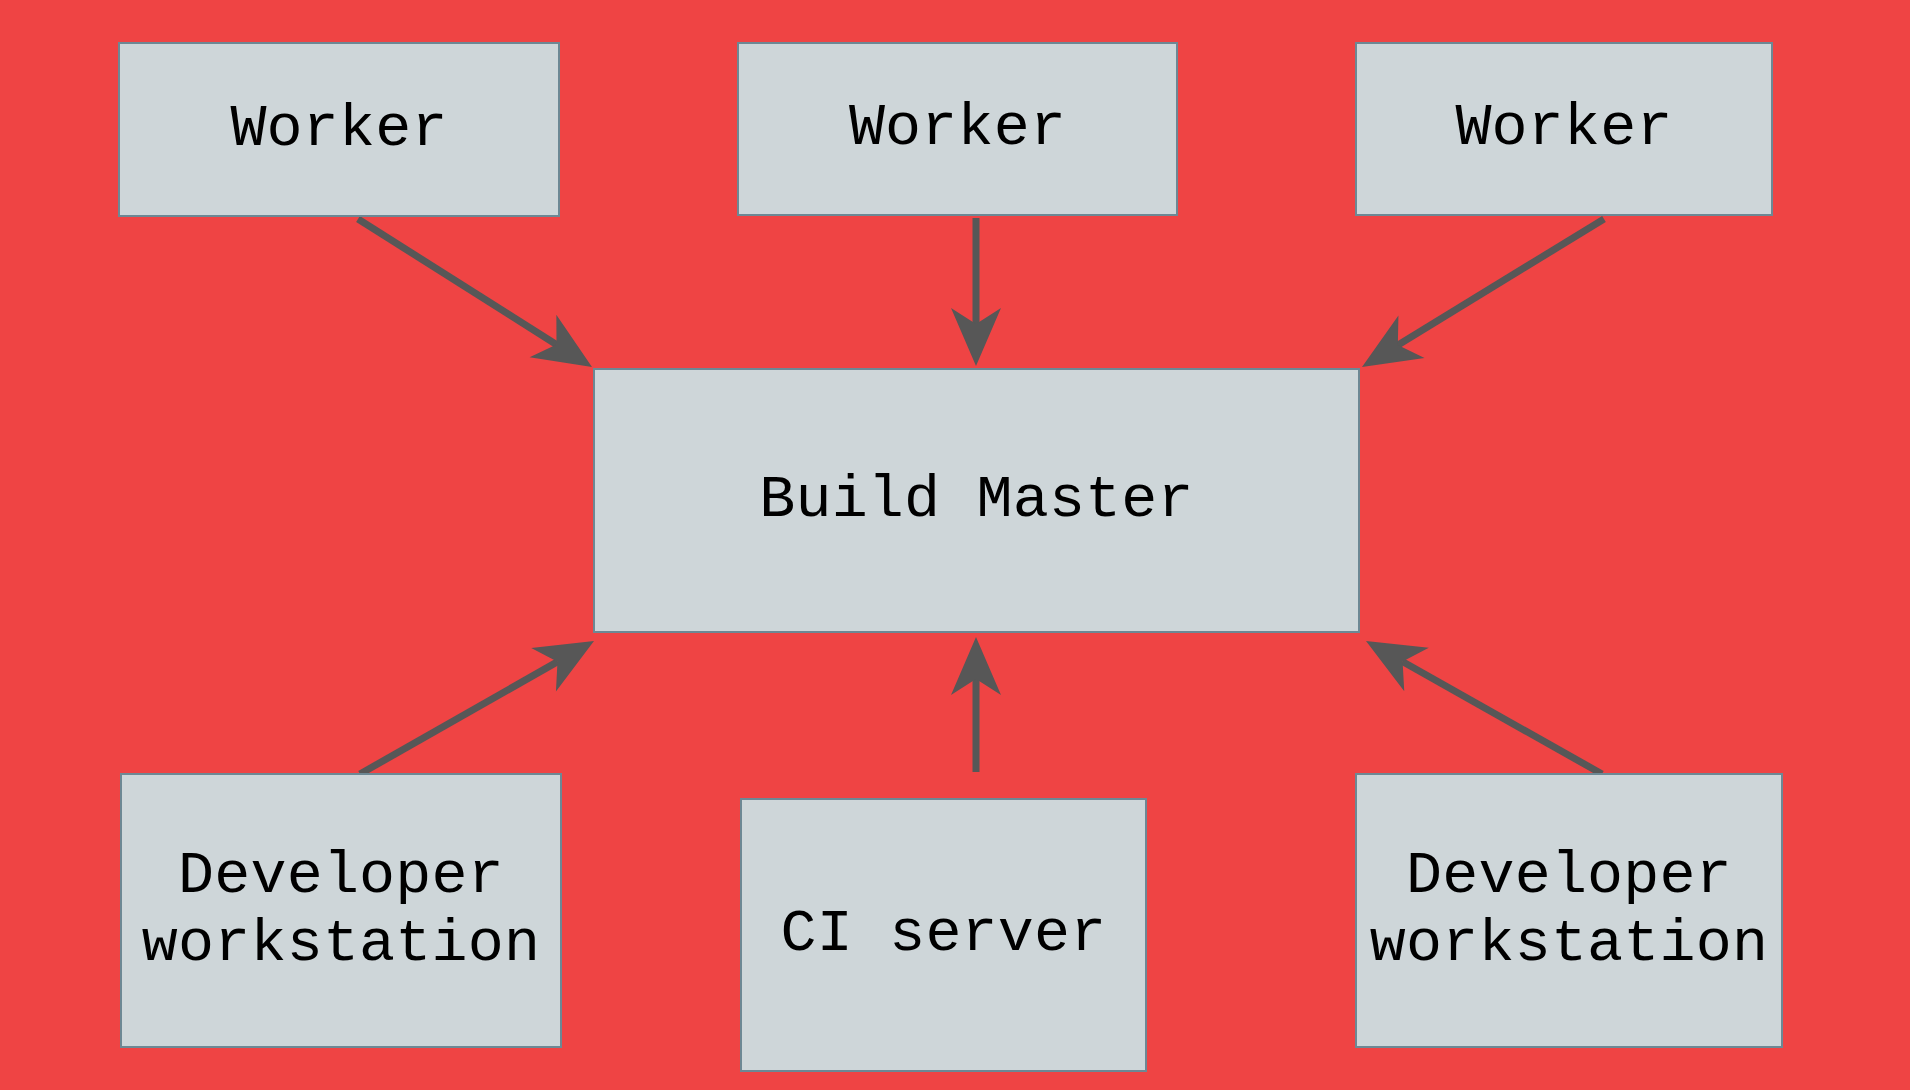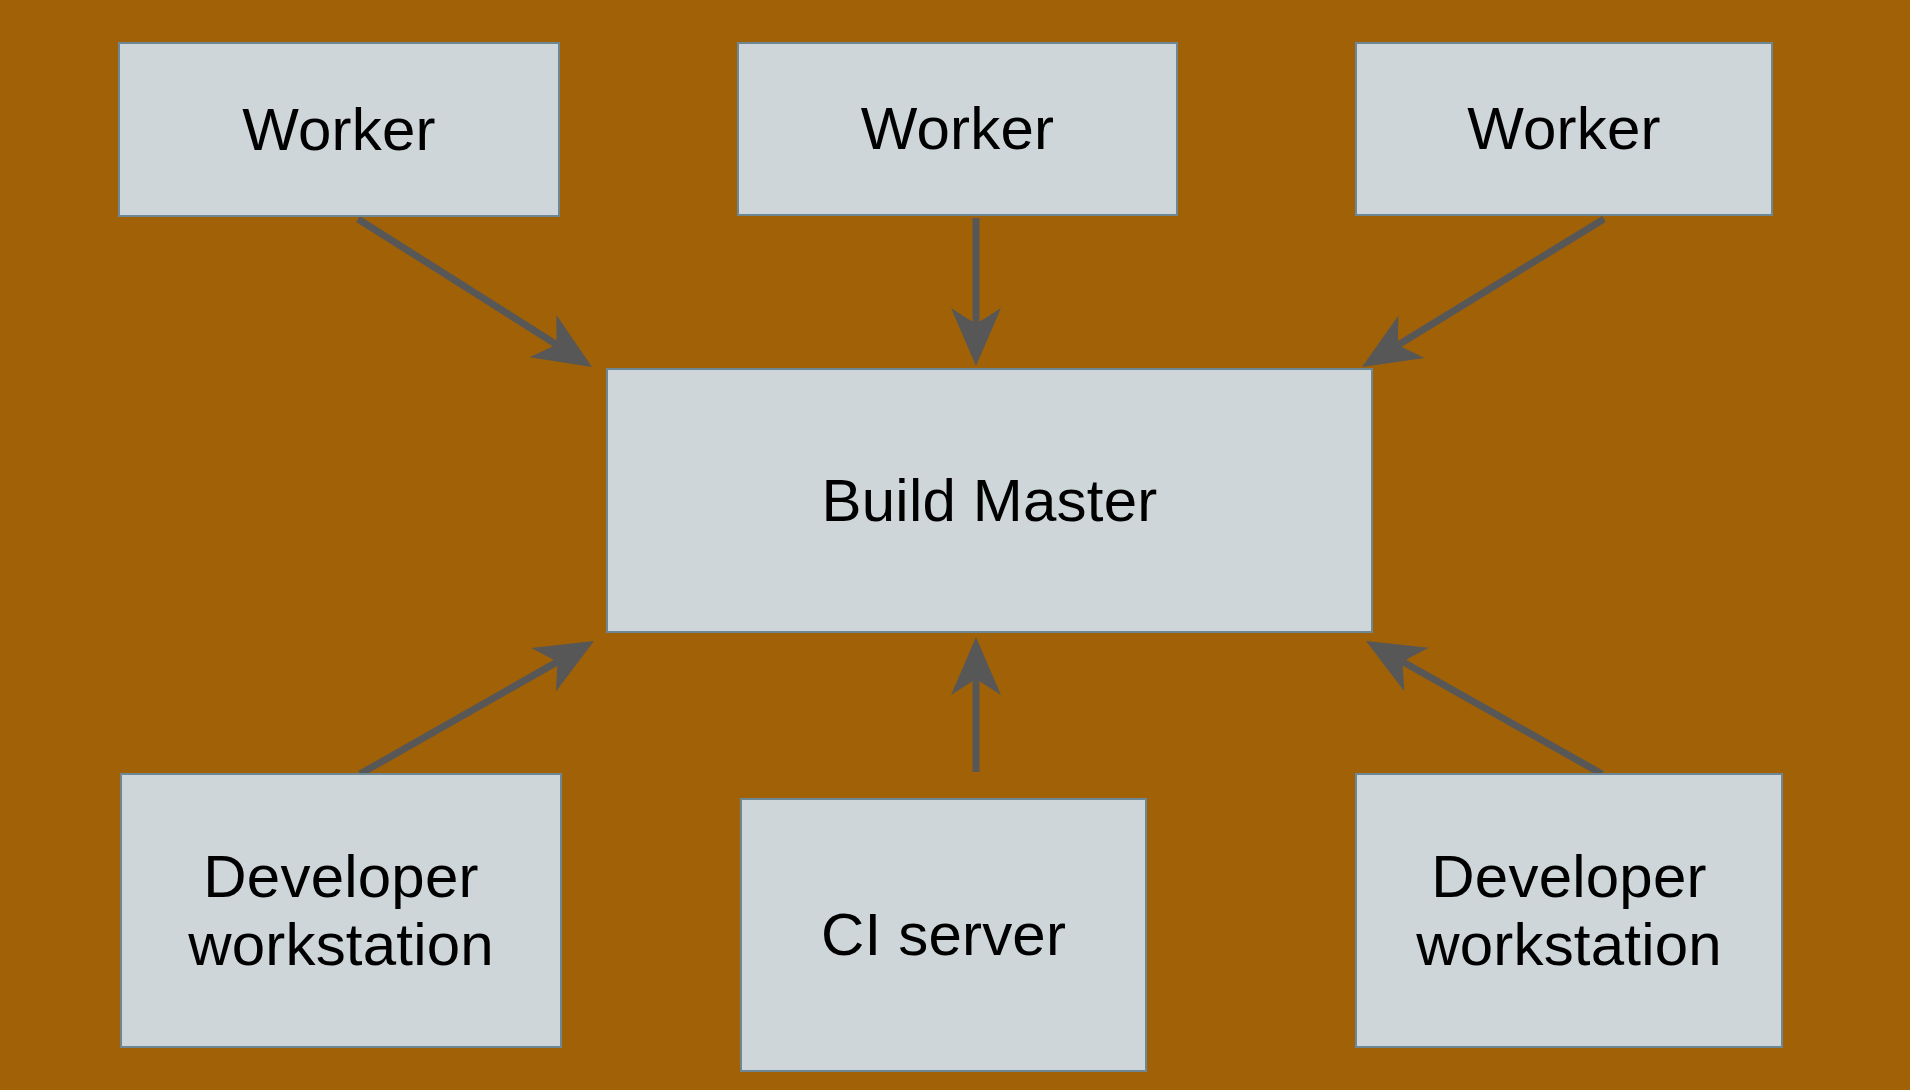--- a/index.html
+++ b/index.html
@@ -4,23 +4,23 @@
 <style>
   html, body {
     margin: 0;
     padding: 0;
     background: #ffffff;
   }
   #canvas {
     position: relative;
     width: 1910px;
     height: 1090px;
-    background: #a16207;
+    background: #ef4444;
     overflow: hidden;
-    font-family: Liberation Sans, sans-serif;
+    font-family: Liberation Mono, monospace;
   }
   .node {
     position: absolute;
     box-sizing: border-box;
     background: #ced6d9;
     border: 2px solid #6d8894;
     display: flex;
     align-items: center;
     justify-content: center;
     text-align: center;
@@ -73,21 +73,21 @@
         <polygon points="1366,641 1428.8025463520612,647.6962804374677 1402.589598509471,661.62040932949 1404.2544400074303,691.2553262820761" fill="#575757"></polygon>
       </g>
     </svg>
 
   <div class="node" style="left: 118px; top: 42px; width: 442px; height: 175px; background: rgb(206, 214, 217); border-color: rgb(109, 136, 148); border-width: 2px; color: rgb(0, 0, 0); font-size: 60px;"><span>Worker</span></div>
 
   <div class="node" style="left: 737px; top: 42px; width: 441px; height: 174px; background: rgb(206, 214, 217); border-color: rgb(109, 136, 148); border-width: 2px; color: rgb(0, 0, 0); font-size: 60px;"><span>Worker</span></div>
 
   <div class="node" style="left: 1355px; top: 42px; width: 418px; height: 174px; background: rgb(206, 214, 217); border-color: rgb(109, 136, 148); border-width: 2px; color: rgb(0, 0, 0); font-size: 60px;"><span>Worker</span></div>
 
-  <div class="node" style="left: 593px; top: 368px; width: 767px; height: 265px; background: rgb(206, 214, 217); border-color: rgb(109, 136, 148); border-width: 2px; color: rgb(0, 0, 0); font-size: 60px; margin-left: 13px;"><span>Build Master</span></div>
+  <div class="node" style="left: 593px; top: 368px; width: 767px; height: 265px; background: rgb(206, 214, 217); border-color: rgb(109, 136, 148); border-width: 2px; color: rgb(0, 0, 0); font-size: 60px;"><span>Build Master</span></div>
 
   <div class="node" style="left: 120px; top: 773px; width: 442px; height: 275px; background: rgb(206, 214, 217); border-color: rgb(109, 136, 148); border-width: 2px; color: rgb(0, 0, 0); font-size: 60px;"><span>Developer
 workstation</span></div>
 
   <div class="node" style="left: 740px; top: 798px; width: 407px; height: 274px; background: rgb(206, 214, 217); border-color: rgb(109, 136, 148); border-width: 2px; color: rgb(0, 0, 0); font-size: 60px;"><span>CI server</span></div>
 
   <div class="node" style="left: 1355px; top: 773px; width: 428px; height: 275px; background: rgb(206, 214, 217); border-color: rgb(109, 136, 148); border-width: 2px; color: rgb(0, 0, 0); font-size: 60px;"><span>Developer
 workstation</span></div>
 
 </div>

